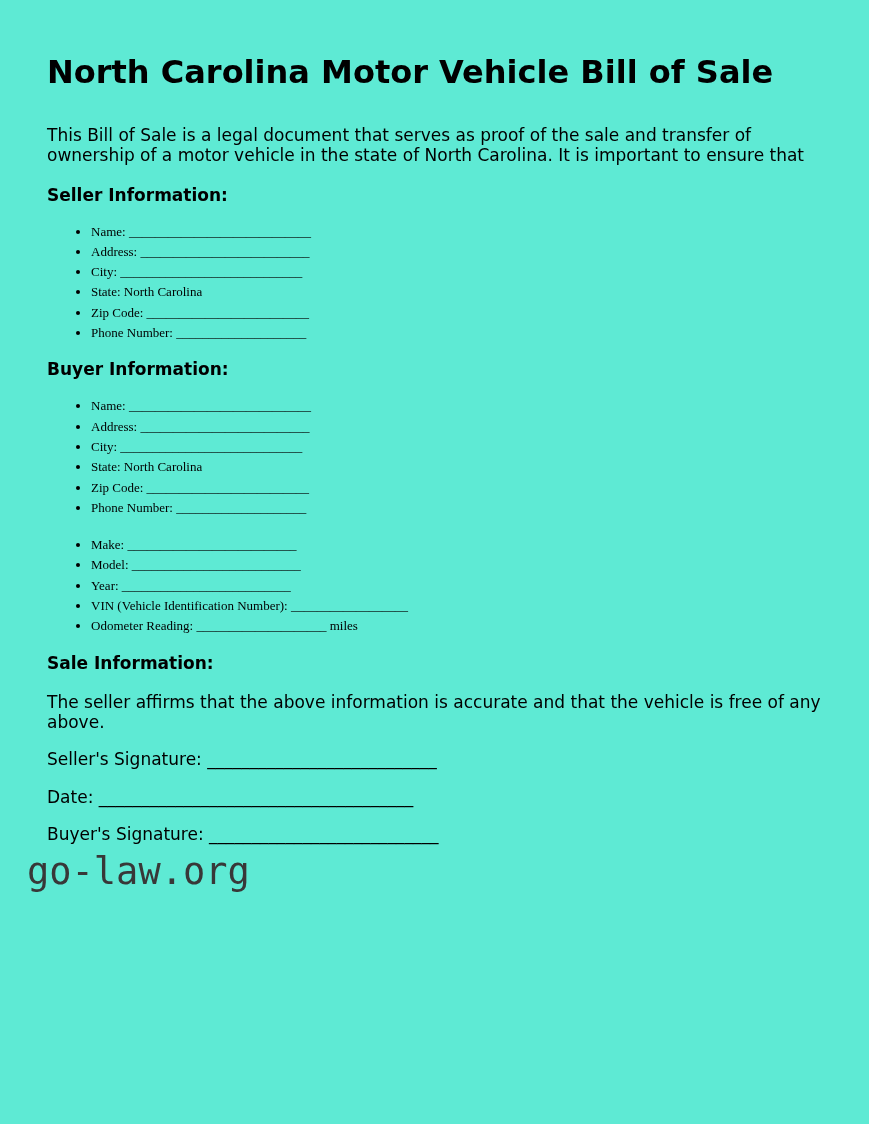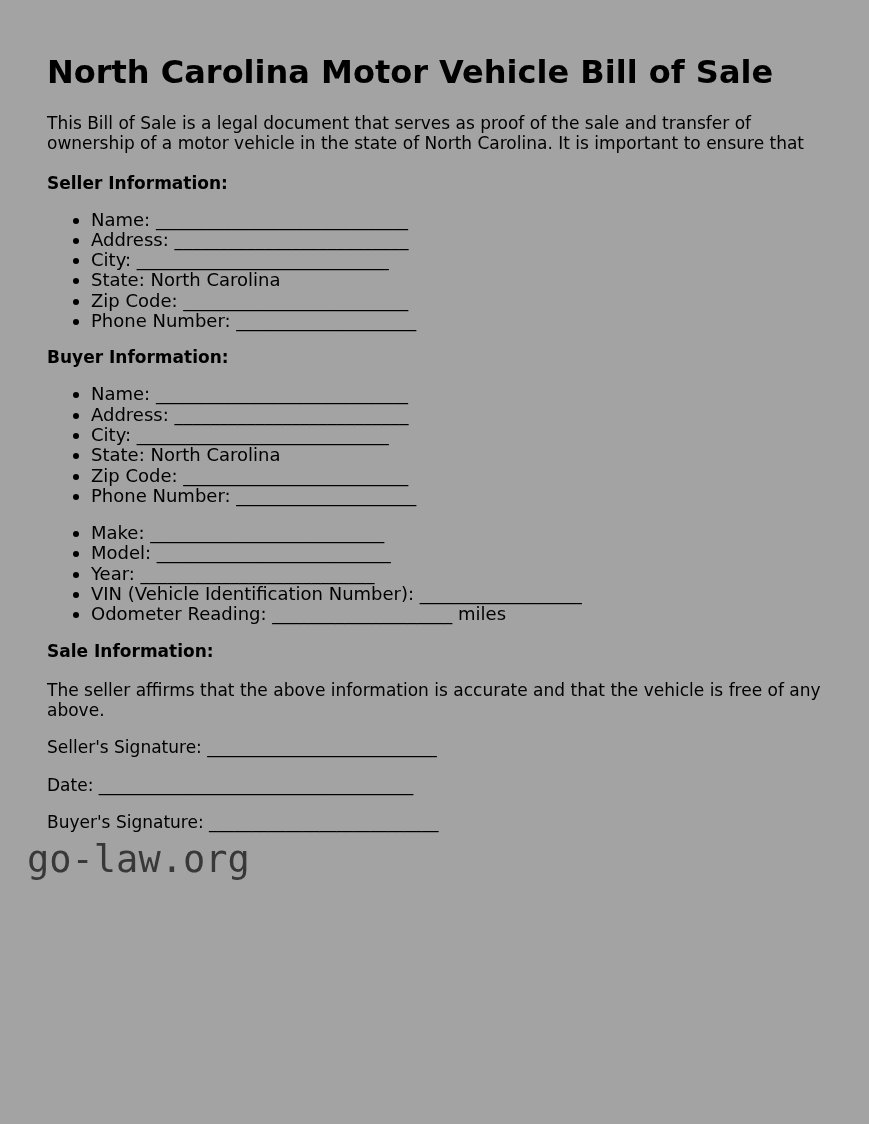--- a/index.html
+++ b/index.html
@@ -8,54 +8,55 @@
     width: 869px;
     height: 1124px;
     overflow: hidden;
     font-family: "DejaVu Sans", sans-serif;
     color: #000000;
   }
   .doc {
     width: 869px;
     height: 1124px;
     padding: 52px 52px 0 47px;
-    background: #a3a3a3;
+    background: #5eead4;
   }
   h1.title {
     font-family: "DejaVu Sans", sans-serif;
     font-weight: bold;
     font-size: 32px;
     line-height: 41px;
     max-width: 740px;
     letter-spacing: 0;
   }
-  .para { margin-top: 20px; }
+  .para { margin-top: 32px; }
   .para .line {
     font-size: 17px;
     line-height: 20.3px;
     white-space: nowrap;
   }
   h3.sec-heading {
     margin-top: 19px;
     font-size: 17px;
     line-height: 21px;
     font-weight: bold;
   }
   h3.mt16 { margin-top: 16px; }
   h3.mt165 { margin-top: 16.5px; }
   ul.fields {
     margin-top: 16px;
     padding-left: 44px;
     list-style: disc outside;
   }
   ul.mt17 { margin-top: 17px; }
   ul.fields li {
-    font-size: 18px;
+    font-size: 13px;
     line-height: 20.3px;
     white-space: nowrap;
+    font-family: Liberation Serif, serif;
   }
   .affirm { margin-top: 17.5px; }
   .sig-line {
     margin-top: 17px;
     font-size: 17px;
     line-height: 20.3px;
     white-space: nowrap;
   }
   .watermark {
     margin-top: 6px;

